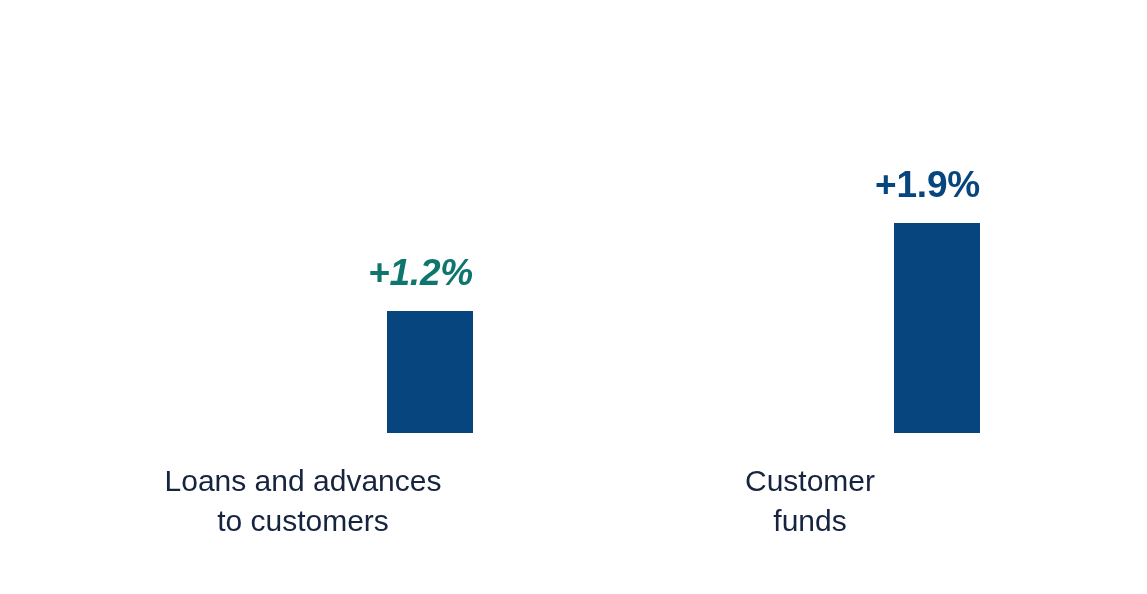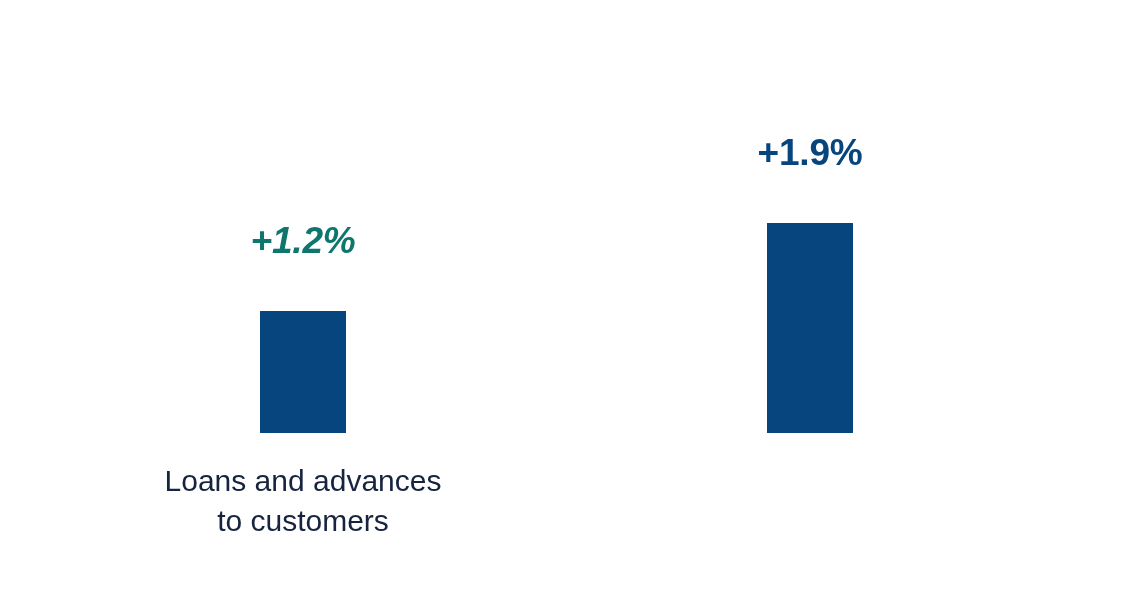--- a/index.html
+++ b/index.html
@@ -35,23 +35,22 @@
   #bar-group-1 { left: 640px; }   
 
   .bar-stack {
     position: absolute;
     left: 0;
     right: 0;
     
     bottom: 161px;
     display: flex;
     flex-direction: column;
-    align-items: center;
+    align-items: flex-end;
     justify-content: flex-end;
-    gap: 32px;
   }
 
   .value-label {
     font-size: 37px;
     font-weight: 700;
     letter-spacing: -0.2px;
     line-height: 1;
     color: #07457f;
     margin-bottom: 20px;
     white-space: nowrap;
@@ -88,15 +87,17 @@
     </div>
     <div class="category-label" style="color: rgb(22, 36, 63); text-align: center;">Loans and advances
 to customers</div>
   </div>
 
   <div class="bar-group" id="bar-group-1">
     <div class="bar-stack">
       <div class="value-label" style="color: rgb(7, 69, 127);">+1.9%</div>
       <div class="bar-rect" style="height: 210px; background-color: rgb(7, 69, 127);"></div>
     </div>
+    <div class="category-label" style="color: rgb(22, 36, 63);">Customer
+funds</div>
   </div>
 
 </div>
 
 </body></html>

